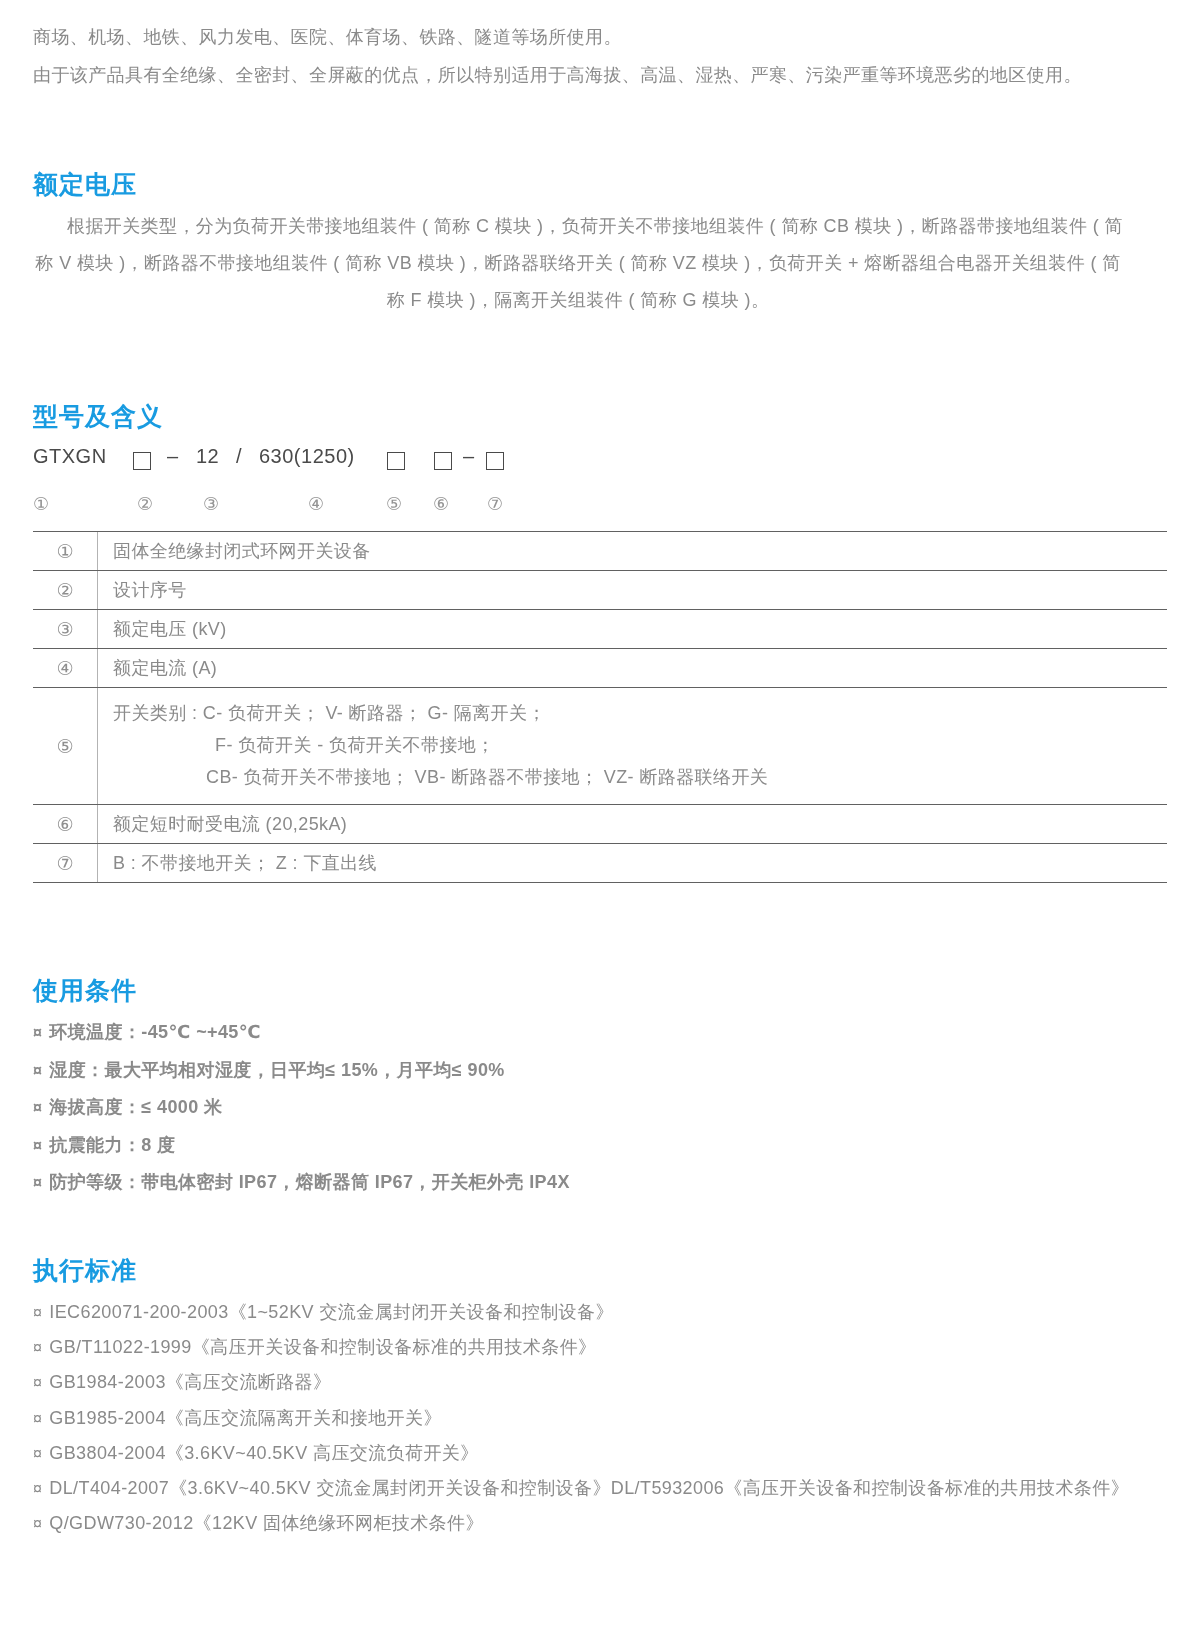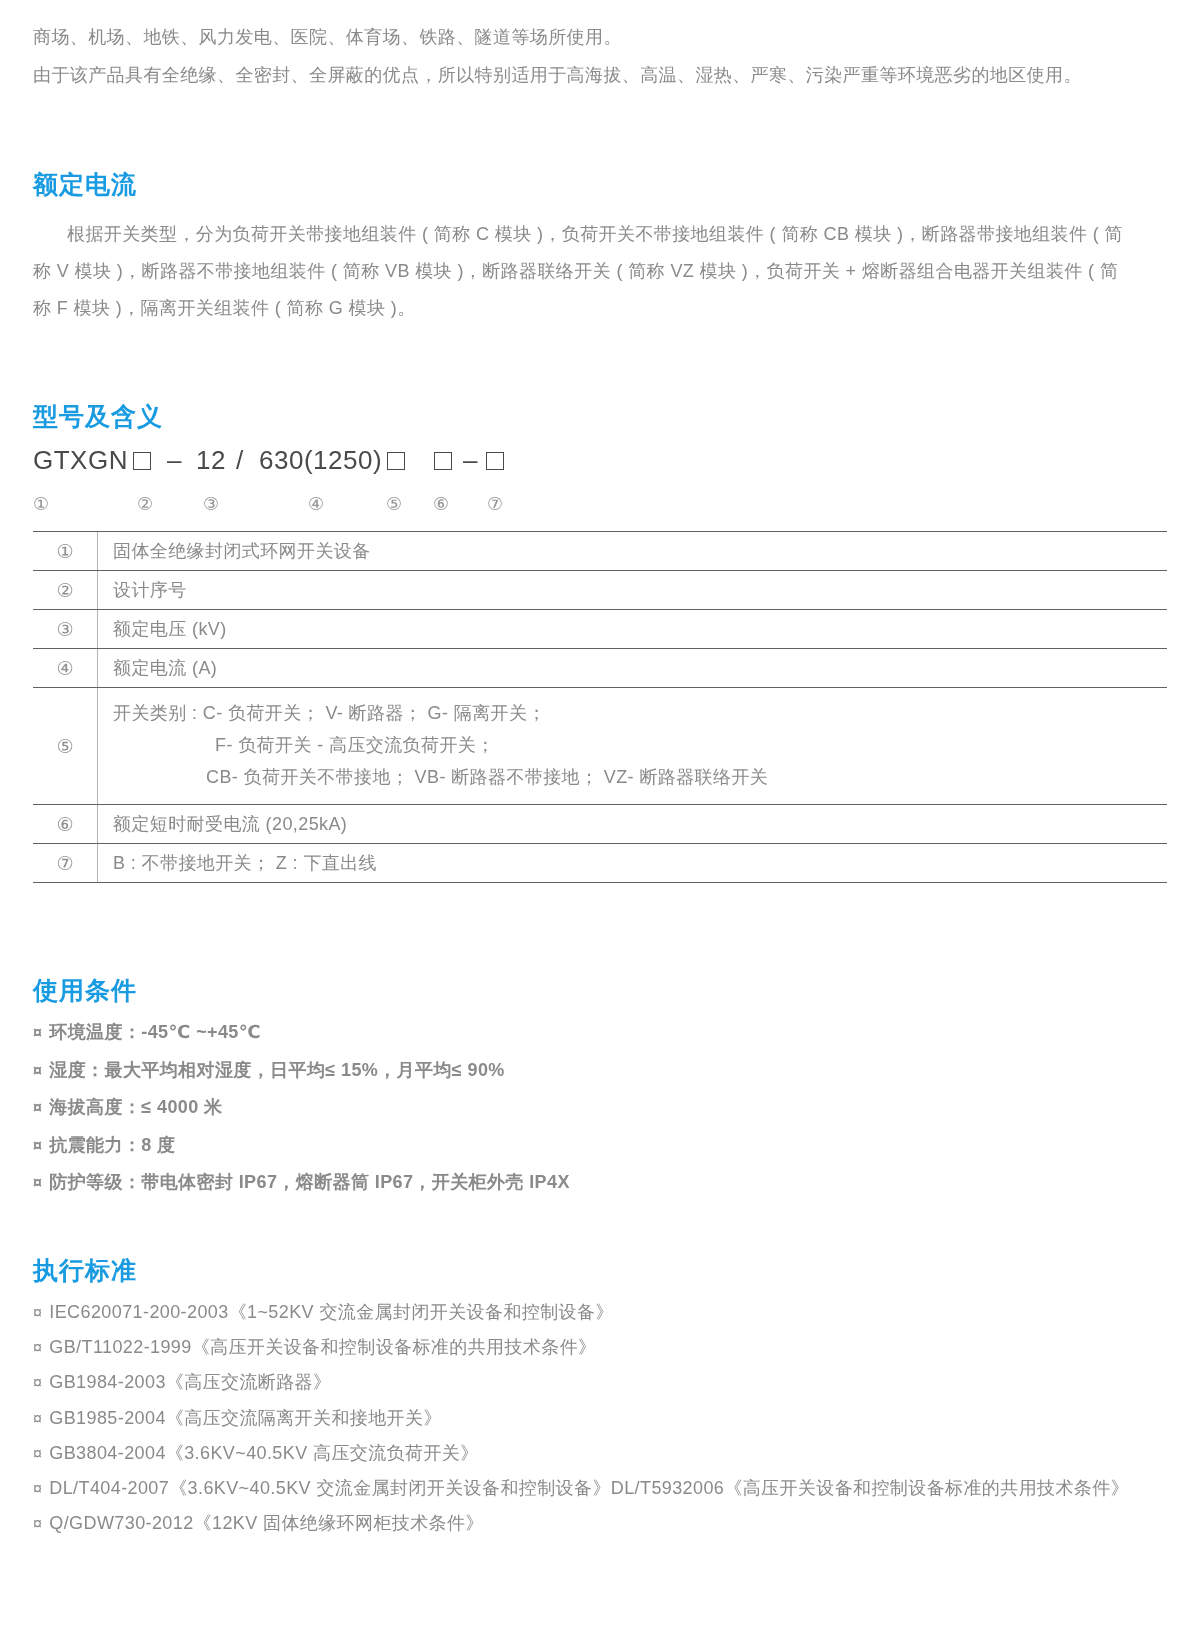--- a/index.html
+++ b/index.html
@@ -17,25 +17,25 @@
   .section-title{
     font-size:25px;
     font-weight:bold;
     color:#189be1;
     letter-spacing:1px;
     white-space:nowrap;
   }
   
   #intro{top:18px;left:33px;line-height:38px;}
   
-  #classification-para{top:216px;left:33px;line-height:37px;}
+  #classification-para{top:208px;left:33px;line-height:37px;text-align:center;}
   #classification-para .indent{padding-left:34px;}
   
   #model-row{top:445px;left:33px;height:34px;width:700px;}
-  .model-part{position:absolute;top:0;font-size:26px;color:#4a4a4a;letter-spacing:0.5px;white-space:nowrap;}
+  .model-part{position:absolute;top:0;font-size:20px;color:#4a4a4a;letter-spacing:0.5px;white-space:nowrap;}
   .model-box{
     position:absolute;top:7px;width:18px;height:18px;
     border:1.5px solid #4a4a4a;background:#ffffff;box-sizing:border-box;
   }
   
   #circles-row{top:493px;left:33px;height:24px;width:700px;}
   .circle-num{position:absolute;top:0;font-size:18px;color:#949494;}
   
   #model-table{
     top:531px;left:33px;width:1134px;
@@ -71,21 +71,21 @@
 </head>
 <body>
 
 <div id="page">
 
   <div id="intro" class="abs">
     <div class="body-text">商场、机场、地铁、风力发电、医院、体育场、铁路、隧道等场所使用。</div>
     <div class="body-text">由于该产品具有全绝缘、全密封、全屏蔽的优点，所以特别适用于高海拔、高温、湿热、严寒、污染严重等环境恶劣的地区使用。</div>
   </div>
 
-  <div id="title-classification" class="abs section-title">额定电流</div>
+  <div id="title-classification" class="abs section-title">额定电压</div>
   <div id="classification-para" class="abs">
     <div class="body-text indent">根据开关类型，分为负荷开关带接地组装件 ( 简称 C 模块 )，负荷开关不带接地组装件 ( 简称 CB 模块 )，断路器带接地组装件 ( 简</div>
     <div class="body-text">称 V 模块 )，断路器不带接地组装件 ( 简称 VB 模块 )，断路器联络开关 ( 简称 VZ 模块 )，负荷开关 + 熔断器组合电器开关组装件 ( 简</div>
     <div class="body-text">称 F 模块 )，隔离开关组装件 ( 简称 G 模块 )。</div>
   </div>
 
   <div id="title-model" class="abs section-title">型号及含义</div>
 
   <div id="model-row" class="abs">
     <span class="model-part" style="left:0;">GTXGN</span>
@@ -124,21 +124,21 @@
       <div class="tcell-text">额定电压 (kV)</div>
     </div>
     <div class="trow">
       <div class="tcell-num">④</div>
       <div class="tcell-text">额定电流 (A)</div>
     </div>
     <div class="trow">
       <div class="tcell-num">⑤</div>
       <div class="tcell-multi">
         <div class="tline">开关类别 : C- 负荷开关；  V- 断路器；  G- 隔离开关；</div>
-        <div class="tline ind1">F- 负荷开关 - 高压交流负荷开关；</div>
+        <div class="tline ind1">F- 负荷开关 - 负荷开关不带接地；</div>
         <div class="tline ind2">CB- 负荷开关不带接地；  VB- 断路器不带接地；   VZ- 断路器联络开关</div>
       </div>
     </div>
     <div class="trow">
       <div class="tcell-num">⑥</div>
       <div class="tcell-text">额定短时耐受电流 (20,25kA)</div>
     </div>
     <div class="trow">
       <div class="tcell-num">⑦</div>
       <div class="tcell-text">B : 不带接地开关；   Z : 下直出线</div>

